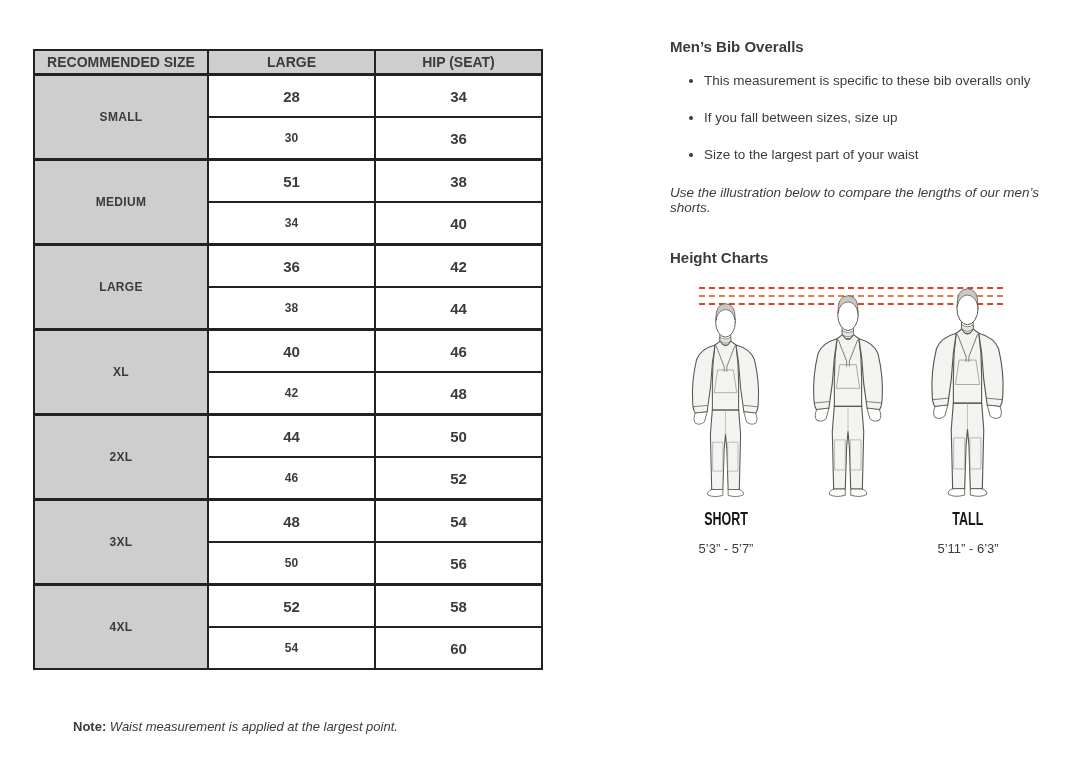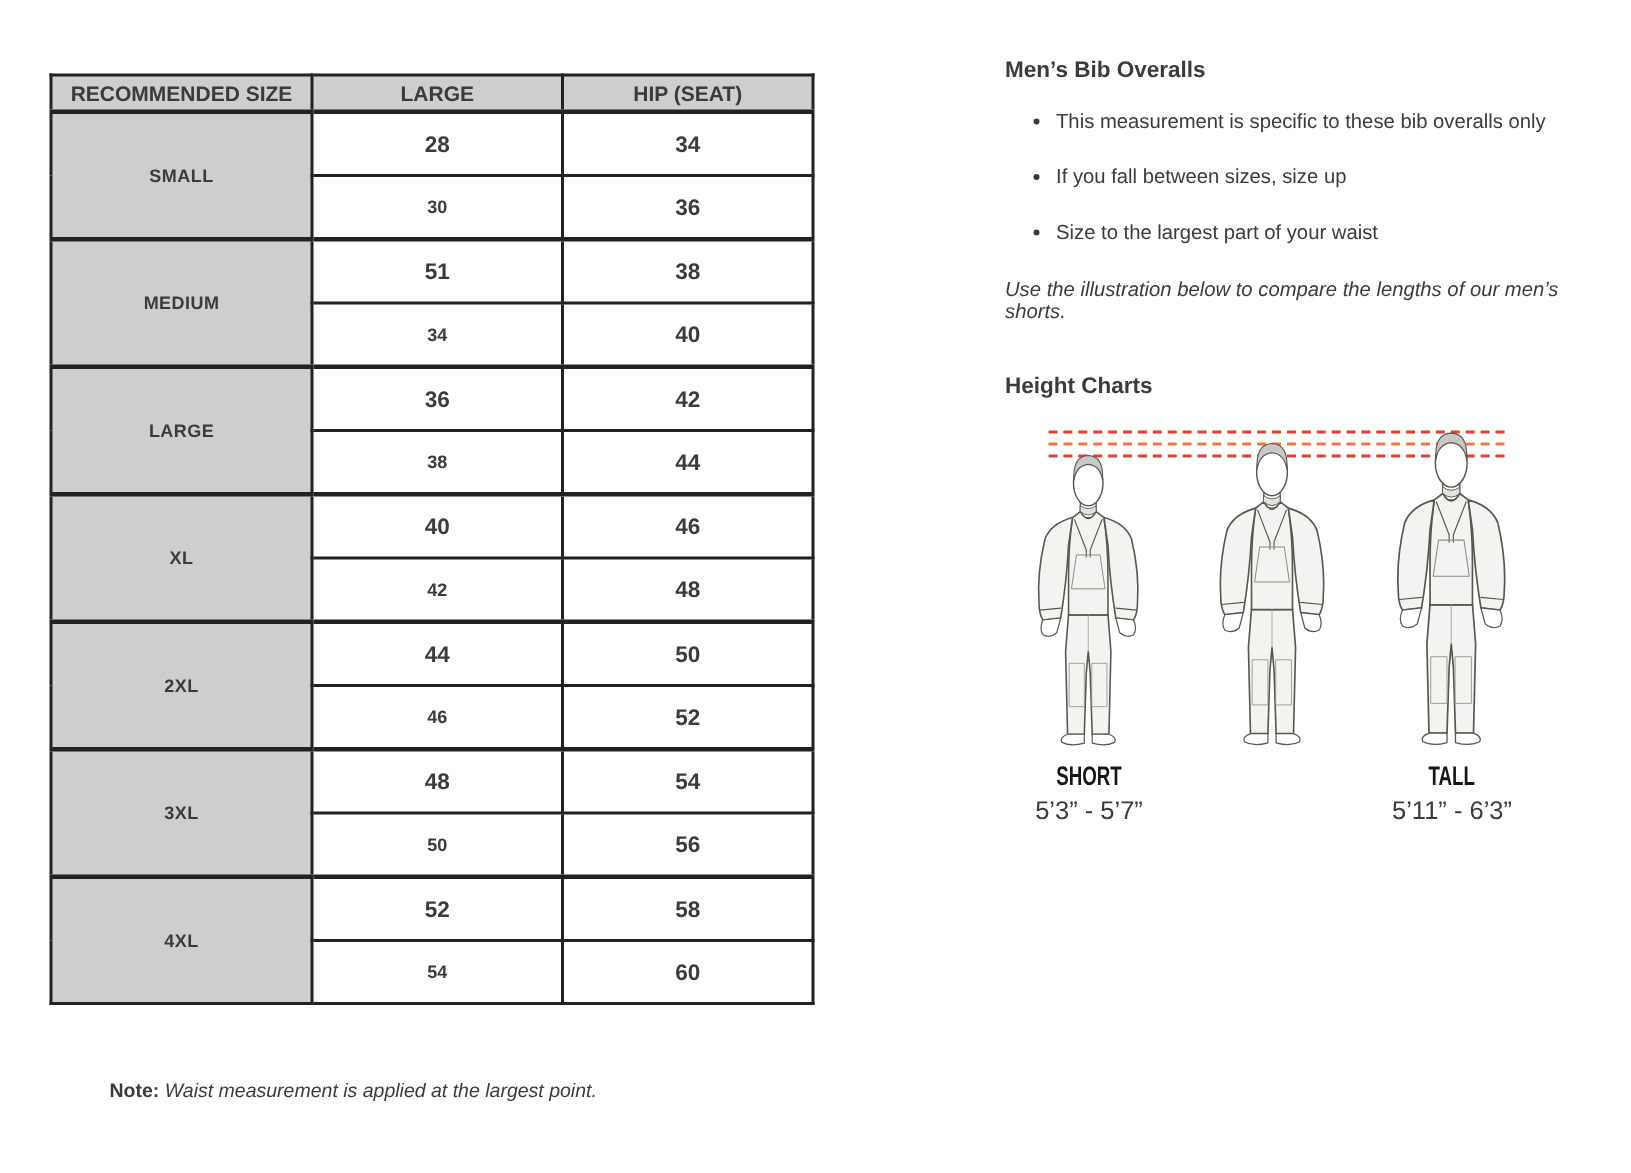--- a/index.html
+++ b/index.html
@@ -55,21 +55,21 @@
   .fig-svg.regular { left:147px; top:12px; width:82px; height:205px; }
   .fig-svg.tall    { left:265px; top:5px;  width:85px; height:212px; }
   .fig-caption { position:absolute; top:228px; width:130px; text-align:center; }
   .fig-caption.short   { left:1px; }
   .fig-caption.regular { left:123px; }
   .fig-caption.tall    { left:243px; }
   .fig-label {
     display:inline-block; font-size:16px; font-weight:bold; color:#161616;
     transform:scale(.78,1.12); transform-origin:center bottom; letter-spacing:0;
   }
-  .fig-range { font-size:17px; color:#3b3b3b; margin-top:2px; }
+  .fig-range { font-size:13px; color:#3b3b3b; margin-top:12px; }
   .defs-holder { position:absolute; width:0; height:0; overflow:hidden; }
 </style>
 </head>
 <body>
 
 <div class="size-chart-block">
 
   <table class="size-table">
     <colgroup>
         <col style="width:174px">

